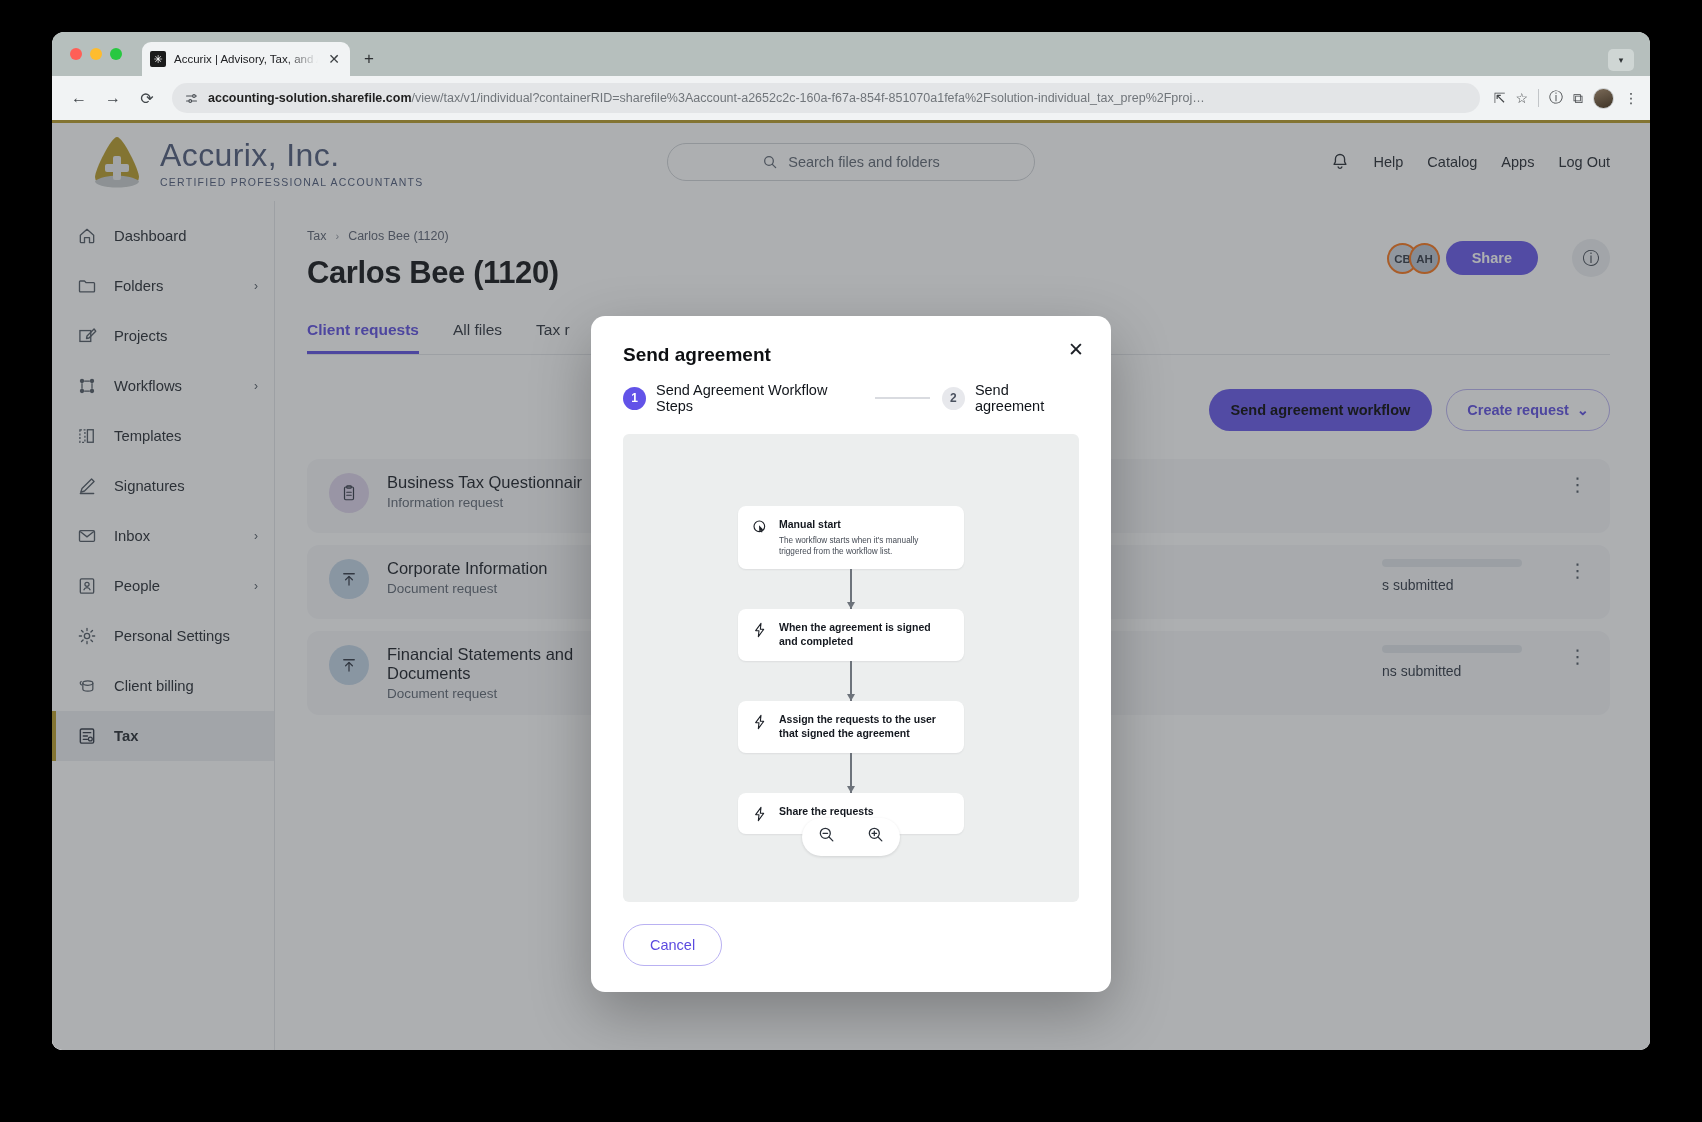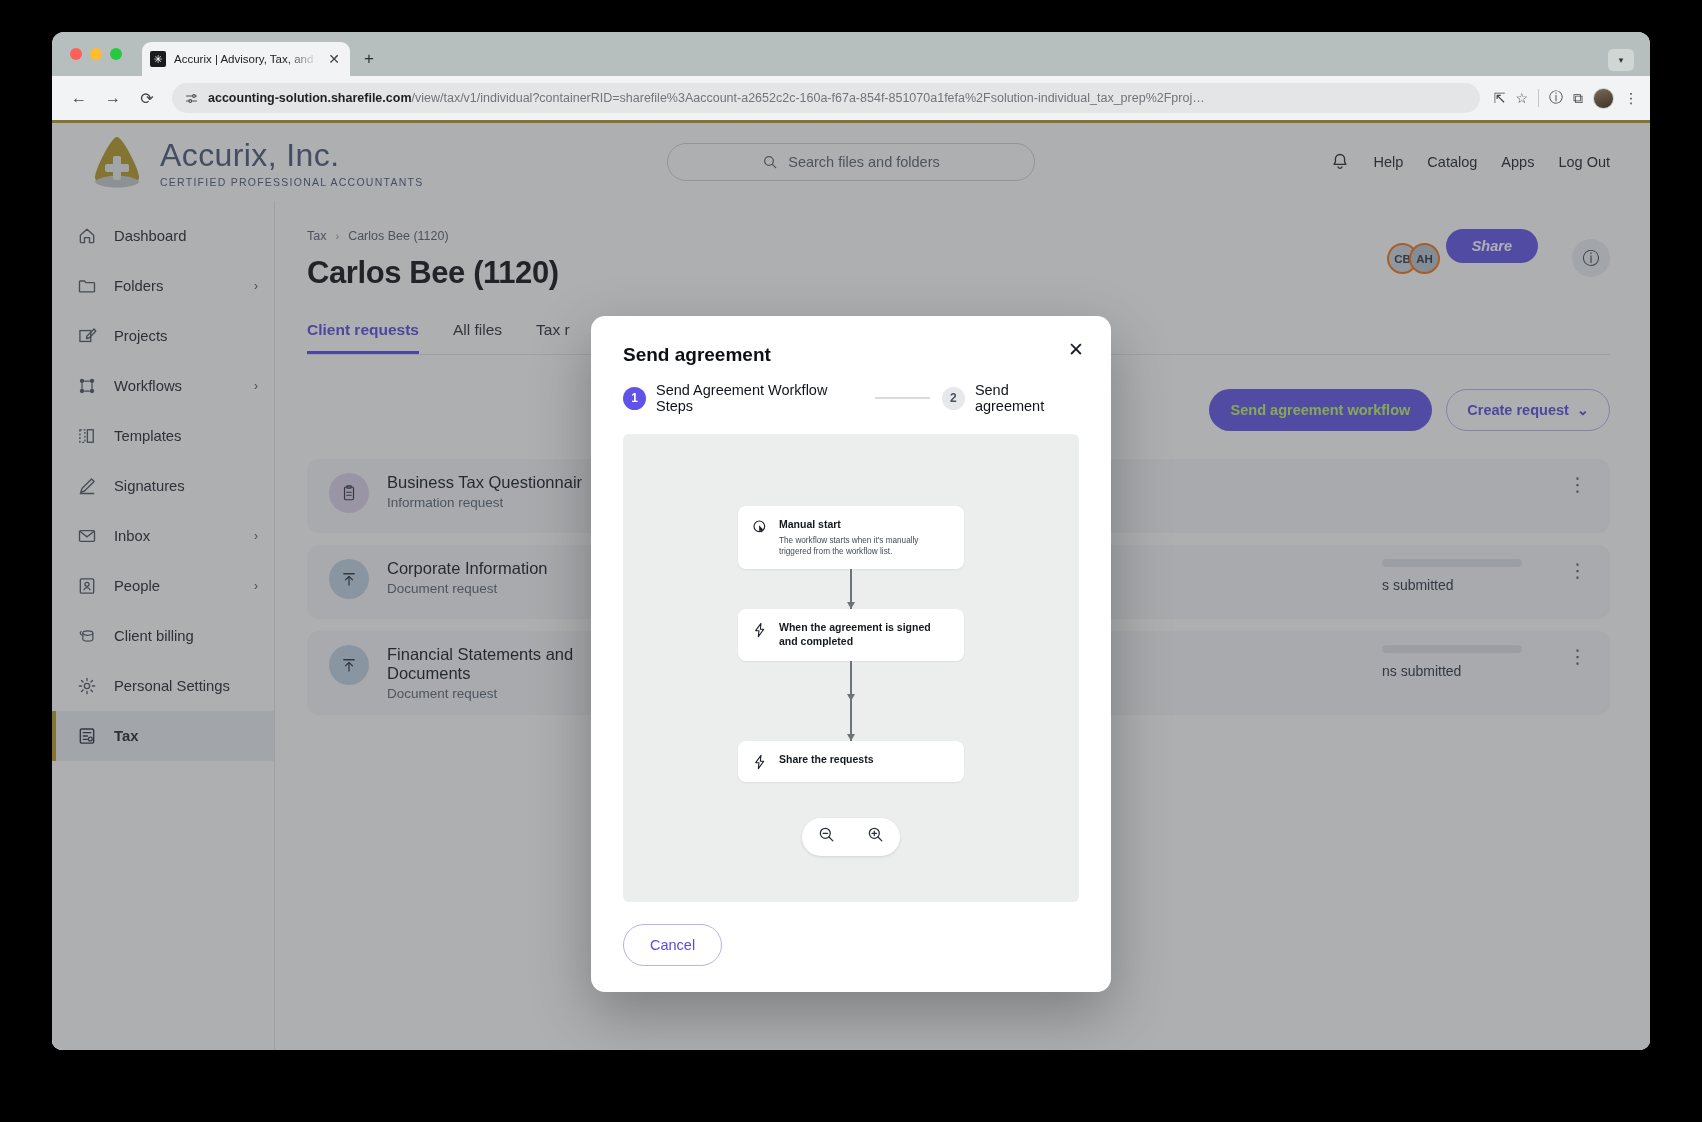--- a/index.html
+++ b/index.html
@@ -121,21 +121,21 @@
   .crumb { font-size: 12.5px; color: #596070; display: flex; gap: 9px; align-items: center; }
   .crumb .sep { color: #8b909b; font-size: 11px; }
   .page-title { font-size: 31px; font-weight: 700; color: #0d0f12; margin-top: 12px; letter-spacing: -.4px; }
 
   .tabs { display: flex; gap: 34px; margin-top: 30px; border-bottom: 1px solid #e3e5e8; }
   .tab-item { font-size: 15.5px; color: #2a3039; padding-bottom: 12px; }
   .tab-item.sel { color: #5b4ae0; font-weight: 700; border-bottom: 3px solid #5b4ae0; }
 
   .actionrow { display: flex; justify-content: flex-end; gap: 14px; margin-top: 34px; }
   .btn-primary {
-    background: #6253e8; color: #bef264; font-size: 14.5px; font-weight: 600;
+    background: #6253e8; color: #000000; font-size: 14.5px; font-weight: 600;
     padding: 12px 22px; border-radius: 22px; border: none;
   }
   .btn-outline {
     background: #fff; color: #5b4ae0; font-size: 14.5px; font-weight: 600;
     padding: 12px 20px; border-radius: 22px; border: 1.4px solid #b9b1f2;
     display: flex; align-items: center; gap: 8px;
   }
 
   .reqlist { margin-top: 28px; display: flex; flex-direction: column; gap: 12px; }
   .reqcard {
@@ -157,23 +157,23 @@
   .req-kebab { font-size: 19px; color: #4c5560; padding-left: 28px; letter-spacing: 1px; }
 
   .hdr-avatars { position: absolute; right: 210px; top: 42px; display: flex; }
   .av {
     width: 31px; height: 31px; border-radius: 50%; border: 2px solid #f97316;
     display: flex; align-items: center; justify-content: center;
     font-size: 11.5px; font-weight: 700; color: #2e3440;
   }
   .av.a { background: #cfd6e0; } .av.b { background: #b9c3d0; margin-left: -9px; }
   .hdr-share {
-    position: absolute; right: 112px; top: 28px;
+    position: absolute; right: 112px; top: 40px;
     background: #6253e8; color: #fff; font-size: 14.5px; font-weight: 600;
-    padding: 9px 26px; border-radius: 20px; font-style: italic;
+    padding: 9px 26px; border-radius: 20px;
   }
   .hdr-info {
     position: absolute; right: 40px; top: 38px;
     width: 38px; height: 38px; border-radius: 50%; background: #eceef1;
     display: flex; align-items: center; justify-content: center; font-size: 17px; color: #3b424d;
   }
 
   
   .scrim { position: absolute; inset: 0; background: rgba(60,64,70,.42); }
 
@@ -410,35 +410,35 @@
                     <circle cx="12" cy="10" r="2.5" fill="none" stroke="#4c5560" stroke-width="1.5"></circle>
                     <path d="M8 17c.8-2 2.2-3 4-3s3.2 1 4 3" fill="none" stroke="#4c5560" stroke-width="1.5"></path>
                   </svg>
               </span>
               <span class="lbl">People</span>
               <span class="chev">›</span>
             </div>
             <div class="side-item">
               <span class="ico">
                 <svg width="20" height="20" viewBox="0 0 24 24">
+                    <circle cx="12" cy="12" r="3.2" fill="none" stroke="#4c5560" stroke-width="1.6"></circle>
+                    <path d="M12 2.8v2.6M12 18.6v2.6M2.8 12h2.6M18.6 12h2.6M5.4 5.4l1.9 1.9M16.7 16.7l1.9 1.9M18.6 5.4l-1.9 1.9M7.3 16.7l-1.9 1.9" stroke="#4c5560" stroke-width="1.6" stroke-linecap="round"></path>
+                  </svg>
+              </span>
+              <span class="lbl">Personal Settings</span>
+            </div>
+            <div class="side-item">
+              <span class="ico">
+                <svg width="20" height="20" viewBox="0 0 24 24">
                     <ellipse cx="13" cy="8.5" rx="6" ry="2.6" fill="none" stroke="#4c5560" stroke-width="1.5"></ellipse>
                     <path d="M7 8.5v7c0 1.4 2.7 2.6 6 2.6s6-1.2 6-2.6v-7" fill="none" stroke="#4c5560" stroke-width="1.5"></path>
                     <path d="M5.5 6.2C4.4 6.8 3.8 7.6 3.8 8.5c0 1 .8 1.9 2 2.5" fill="none" stroke="#4c5560" stroke-width="1.4"></path>
                   </svg>
               </span>
               <span class="lbl">Client billing</span>
-            </div>
-            <div class="side-item">
-              <span class="ico">
-                <svg width="20" height="20" viewBox="0 0 24 24">
-                    <circle cx="12" cy="12" r="3.2" fill="none" stroke="#4c5560" stroke-width="1.6"></circle>
-                    <path d="M12 2.8v2.6M12 18.6v2.6M2.8 12h2.6M18.6 12h2.6M5.4 5.4l1.9 1.9M16.7 16.7l1.9 1.9M18.6 5.4l-1.9 1.9M7.3 16.7l-1.9 1.9" stroke="#4c5560" stroke-width="1.6" stroke-linecap="round"></path>
-                  </svg>
-              </span>
-              <span class="lbl">Personal Settings</span>
             </div>
             <div class="side-item active">
               <span class="ico">
                 <svg width="20" height="20" viewBox="0 0 24 24">
                     <rect x="4" y="3.5" width="16" height="17" rx="1.6" fill="none" stroke="#2c3340" stroke-width="1.7"></rect>
                     <path d="M7.5 8h9M7.5 12h5M7.5 16h5" stroke="#2c3340" stroke-width="1.6" stroke-linecap="round"></path>
                     <circle cx="16" cy="15.5" r="2.3" fill="none" stroke="#2c3340" stroke-width="1.5"></circle>
                   </svg>
               </span>
               <span class="lbl">Tax</span>
@@ -577,20 +577,30 @@
                     <path d="M13.5 2 5.5 13h5l-1 9 8-11h-5Z" fill="none" stroke="#1c2027" stroke-width="1.6" stroke-linejoin="round"></path>
                   </svg>
               </span>
               <span>
                 <span class="node-title" style="display:block">When the agreement is signed and completed</span>
               </span>
             </div>
 
             <div class="arrow"></div>
 
+            <div class="node">
+              <span class="node-ico">
+                <svg width="16" height="16" viewBox="0 0 24 24">
+                    <path d="M13.5 2 5.5 13h5l-1 9 8-11h-5Z" fill="none" stroke="#1c2027" stroke-width="1.6" stroke-linejoin="round"></path>
+                  </svg>
+              </span>
+              <span>
+                <span class="node-title" style="display:block">Assign the requests to the user that signed the agreement</span>
+              </span>
+            </div>
 
             <div class="arrow"></div>
 
             <div class="node">
               <span class="node-ico">
                 <svg width="16" height="16" viewBox="0 0 24 24">
                     <path d="M13.5 2 5.5 13h5l-1 9 8-11h-5Z" fill="none" stroke="#1c2027" stroke-width="1.6" stroke-linejoin="round"></path>
                   </svg>
               </span>
               <span>

